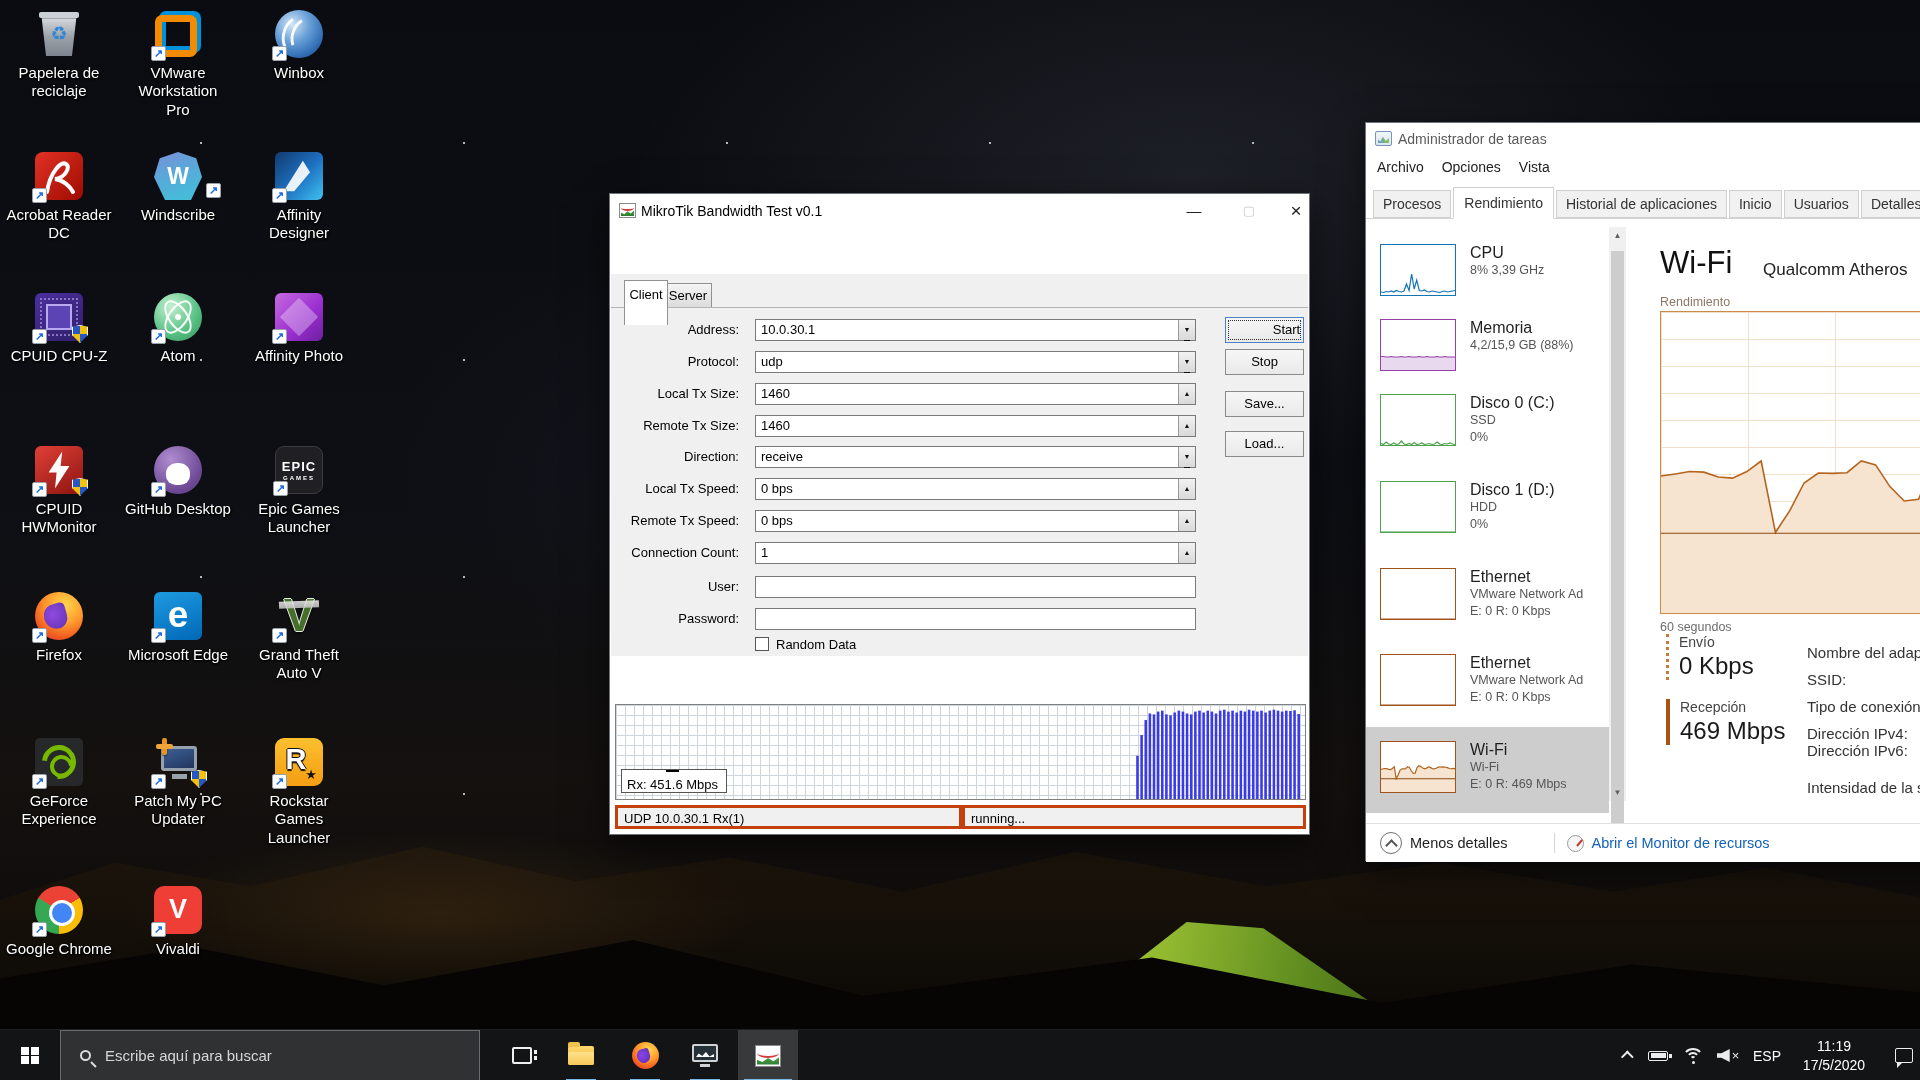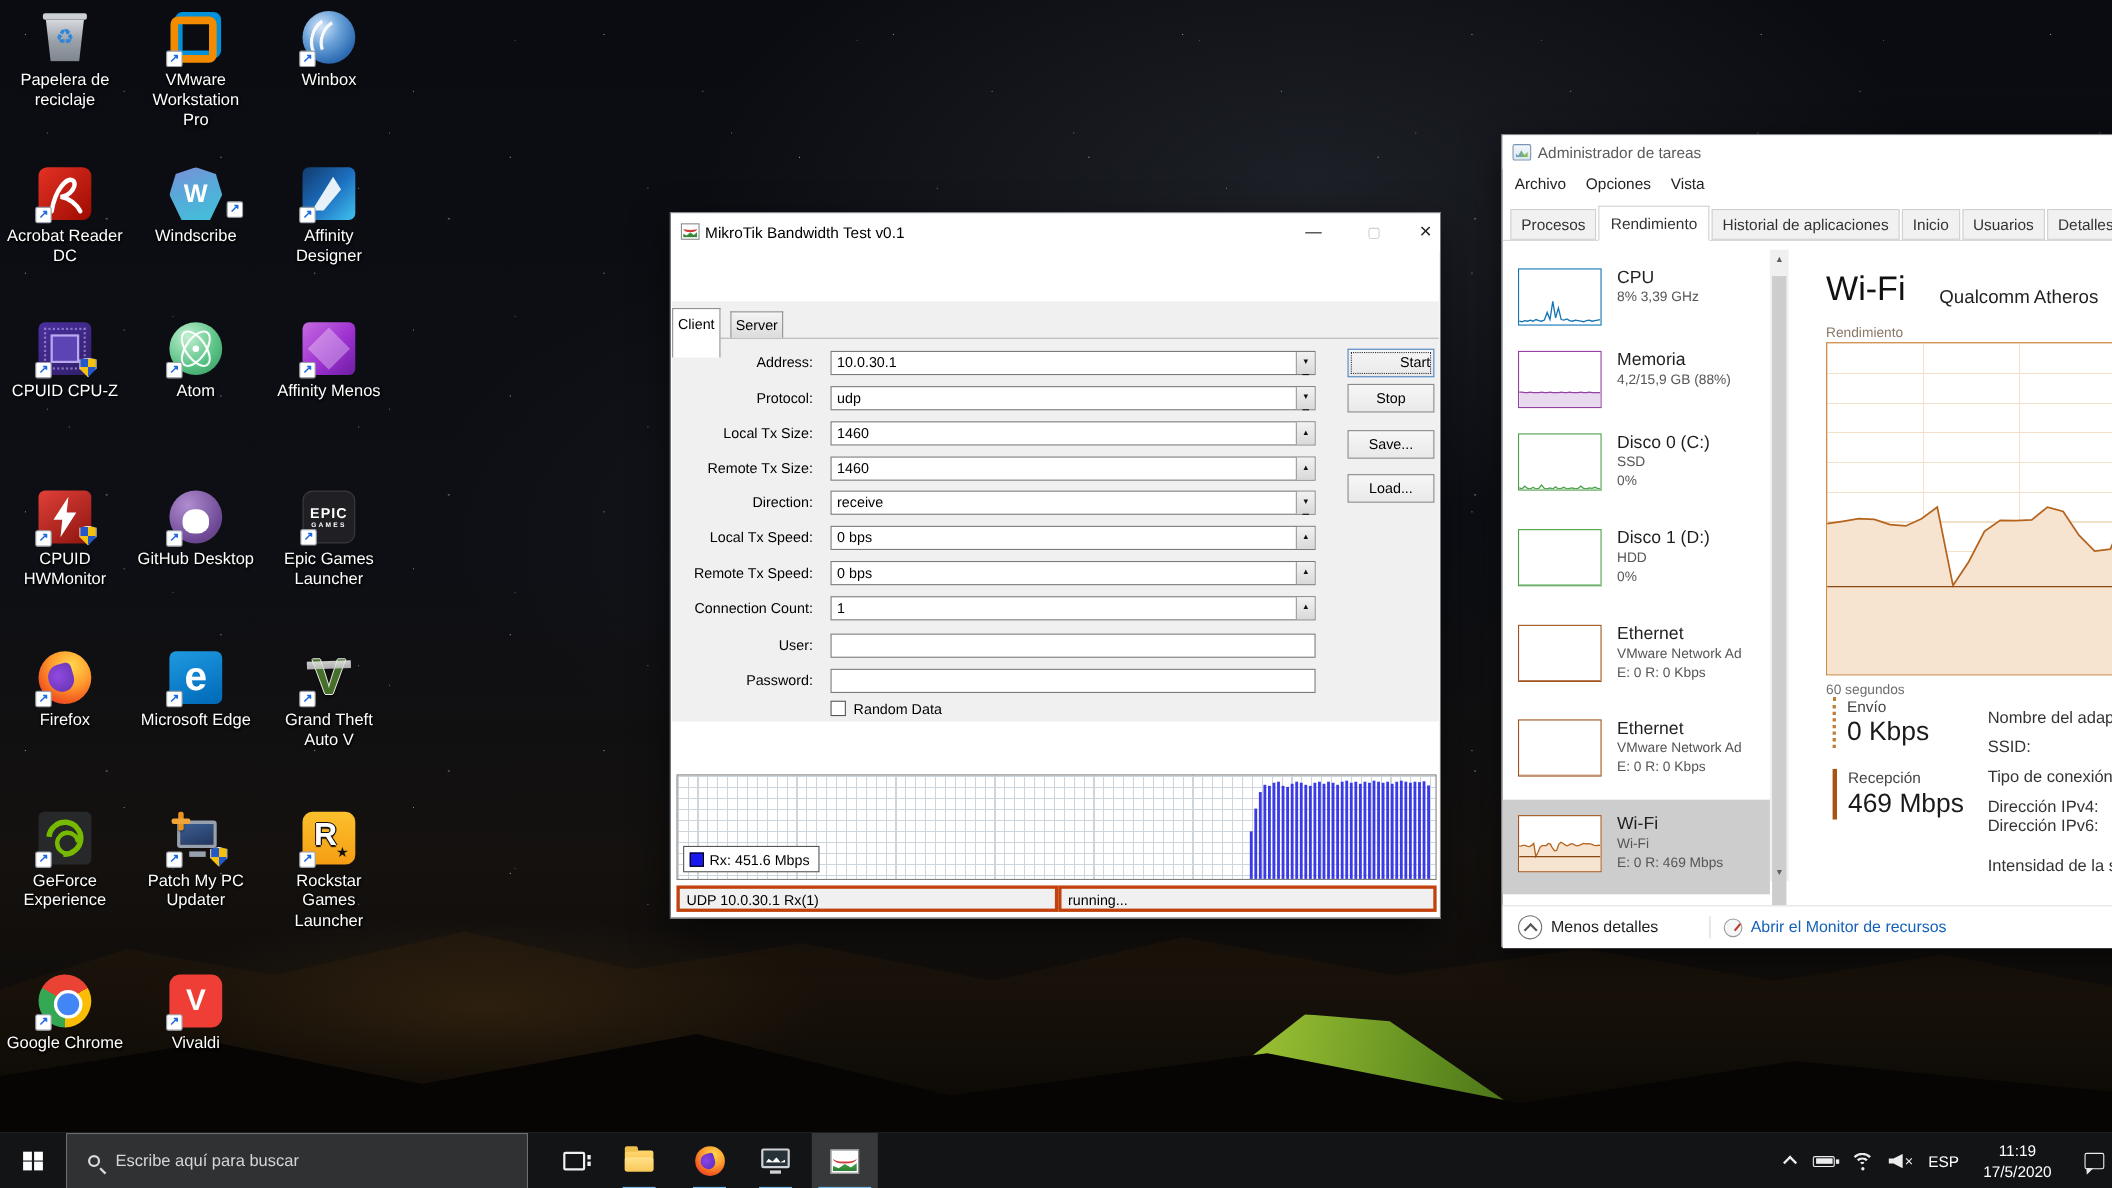--- a/index.html
+++ b/index.html
@@ -156,21 +156,21 @@
     font-size:15px; color:#222; }
   #btest .wbtn.max { color:#c8c8c8; }
   #btest .logo-band { position:absolute; left:1px; top:34px; right:1px; height:46px; background:#fff;
     text-align:center;margin-top:44px; }
   .mt-logo { display:inline-block; margin-top:4px; font-style:italic; color:#9dadc2; font-size:31px; }
   .mt-logo b { font-weight:800; }
   .mt-logo sup { font-size:9px; font-style:normal; vertical-align:18px; }
   .mt-logo .com { font-size:14px; font-weight:600; }
   #btest .panel { position:absolute; left:1px; right:1px; top:80px; height:382px; background:#f0f0f0; }
   #btest .tab { position:absolute; border:1px solid #919191; border-bottom:none; text-align:center; }
-  #btest .tab.active { left:0; top:6px; width:44px; height:45px; background:#fff; line-height:27px; z-index:2; }
+  #btest .tab.active { left:13px; top:6px; width:44px; height:45px; background:#fff; line-height:27px; z-index:2; }
   #btest .tab.idle { left:53px; top:9px; width:48px; height:24px; line-height:24px;
     background:linear-gradient(180deg,#f4f4f4,#dcdcdc); }
   #btest .tabline { position:absolute; left:0; right:0; top:33px; border-top:1px solid #b5b5b5; }
   #btest .frow-label { position:absolute; width:128px; text-align:right; font-size:13px; }
   #btest .field { position:absolute; left:144px; width:441px; height:22px; background:#fff;
     border:1px solid #7a7a7a; line-height:20px; padding-left:5px; }
   #btest .field .ctl { position:absolute; right:0; top:0; bottom:0; width:17px;
     background:linear-gradient(180deg,#f2f2f2,#d9d9d9); border-left:1px solid #9a9a9a;
     text-align:center; font-size:7px; line-height:19px; color:#111; }
   #btest .field .ctl .dn { display:inline-block; border-bottom:1px solid #111; padding-bottom:1px; }
@@ -178,21 +178,21 @@
     background:linear-gradient(180deg,#f6f6f6,#e9e9e9); border:1px solid #8a8a8a; text-align:center;
     line-height:24px; font-size:13px; }
   #btest .pbtn.default { outline:1px dotted #333; outline-offset:-4px; border-color:#4d82c4;padding-left:44px; }
   #btest .chk { position:absolute; left:144px; width:14px; height:14px; background:#fff; border:1px solid #555; }
   #btest .chk-label { position:absolute; left:165px; }
   #btest .graph { position:absolute; left:5px; top:510px; width:691px; height:96px; background:#fff;
     border:1px solid #808080; background-image:
       repeating-linear-gradient(to right, #ccd4dc 0 1px, transparent 1px 9px),
       repeating-linear-gradient(to bottom, #ccd4dc 0 1px, transparent 1px 10px); }
   #btest .legend { position:absolute; left:5px; bottom:6px; height:24px; background:#fff;
-    border:1px solid #555; display:flex; align-items:center; padding:0 8px 0 5px; gap:5px; z-index:2; }
+    border:1px solid #555; display:flex; align-items:center; padding:0 8px 0 5px; gap:5px; z-index:2;flex-direction:column; }
   #btest .legend .sq { width:13px; height:13px; background:#1919ee; border:1px solid #000; }
   #btest .statusbar { position:absolute; left:5px; top:611px; height:24px; }
   #btest .scell { position:absolute; top:0; height:24px; background:#f0f0f0; border:3px solid #c2410c;
     line-height:22px; padding-left:6px; font-size:13px; }
 
   
   #taskmgr { left:1365px; top:122px; width:1100px; height:739px; color:#1a1a1a; }
   #taskmgr .titlebar { position:absolute; left:0; top:0; right:0; height:31px; background:#fff; }
   .tm-ico { position:absolute; left:9px; top:8px; width:17px; height:15px;
     background:linear-gradient(180deg,#f2f6fa,#dbe6f1); border:1px solid #7a93b4; border-radius:2px; }
@@ -380,21 +380,21 @@
   <div class="glyph g-atom">
       <span class="dot"></span>
       <span class="sc-arrow">↗</span>
     </div>
   <div class="label">Atom</div>
 </div>
 <div class="ds-icon" style="left:244px;top:293px">
   <div class="glyph g-afphoto">
       <span class="sc-arrow">↗</span>
     </div>
-  <div class="label">Affinity Menos</div>
+  <div class="label">Affinity Photo</div>
 </div>
 <div class="ds-icon" style="left:4px;top:446px">
   <div class="glyph g-hwmonitor">
       <span class="sc-arrow">↗</span>
       <span class="uac-shield"></span>
     </div>
   <div class="label">CPUID HWMonitor</div>
 </div>
 <div class="ds-icon" style="left:123px;top:446px">
   <div class="glyph g-github">

